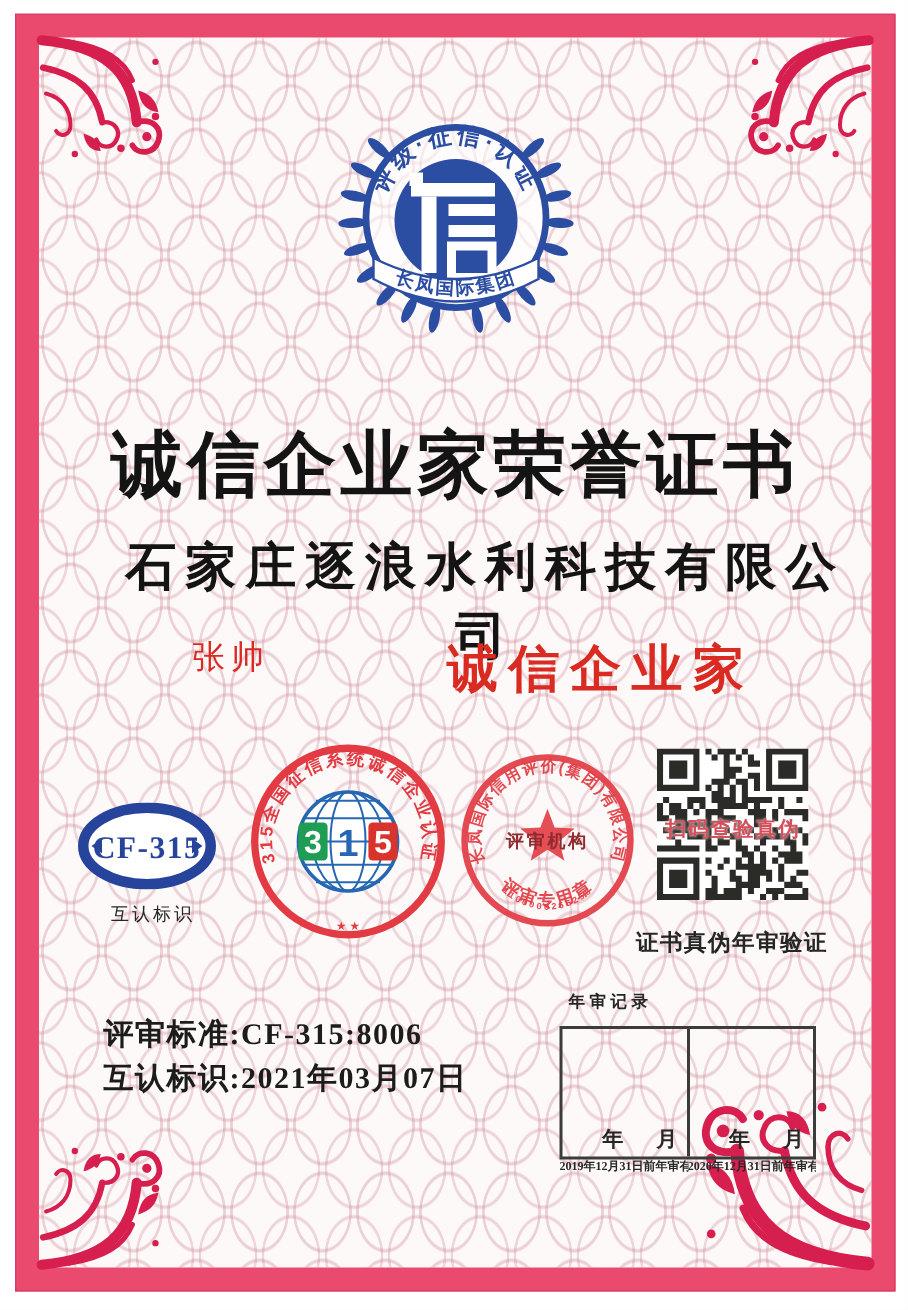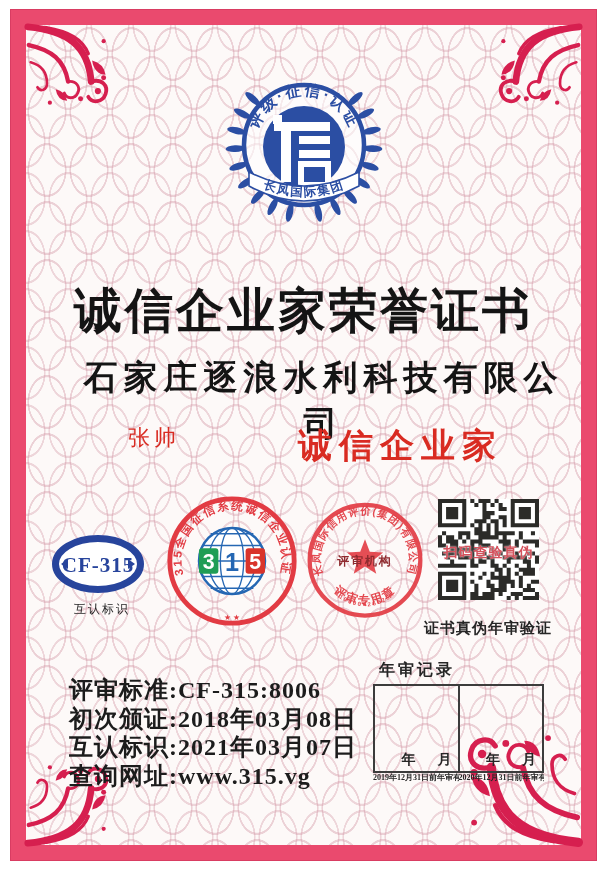--- a/index.html
+++ b/index.html
@@ -61,25 +61,25 @@
     font-size:14px;font-weight:bold;color:#d4515c;letter-spacing:1px;white-space:nowrap;
     text-shadow:0 0 2px #fff;
   }
   .qr-caption{
     position:absolute;left:398px;top:594px;width:130px;text-align:left;
     font-size:15px;font-weight:bold;color:#262626;font-family:"Liberation Serif",serif;letter-spacing:1px;
   }
 
   .details{position:absolute;left:43px;top:651px;}
   .detail-line{
-    font-size:24px;font-weight:bold;color:#1c1c1c;height:28.5px;line-height:28.5px;
+    font-size:20px;font-weight:bold;color:#1c1c1c;height:28.5px;line-height:28.5px;
     font-family:"Liberation Serif",serif;letter-spacing:1px;
   }
 
-  .ar-title{position:absolute;left:353px;top:635px;font-size:16px;font-weight:bold;color:#262626;
+  .ar-title{position:absolute;left:353px;top:635px;font-size:11px;font-weight:bold;color:#262626;
     font-family:"Liberation Serif",serif;letter-spacing:3px;}
   .ar-table{position:absolute;left:347px;top:659px;width:167px;height:85px;
     border:2px solid #3c3c3c;display:flex;background:transparent;}
   .ar-cell{position:relative;flex:1;}
   .ar-cell + .ar-cell{border-left:2px solid #3c3c3c;}
   .ym{position:absolute;right:6px;bottom:2px;display:flex;gap:22px;
     font-size:14px;font-weight:bold;color:#262626;font-family:"Liberation Serif",serif;}
   .ar-notes{position:absolute;left:347px;top:747px;width:171px;display:flex;}
   .ar-note{flex:1;text-align:center;font-size:8px;font-weight:bold;color:#262626;
     font-family:"Liberation Serif",serif;white-space:nowrap;overflow:hidden;}
@@ -226,23 +226,21 @@
     <div class="qr-wrap">
       <svg id="qr-svg" width="101" height="101" viewBox="0 0 100 100">
           <path d="M0,0h4v4h-4zM4,0h4v4h-4zM8,0h4v4h-4zM12,0h4v4h-4zM16,0h4v4h-4zM20,0h4v4h-4zM24,0h4v4h-4zM32,0h4v4h-4zM40,0h4v4h-4zM44,0h4v4h-4zM48,0h4v4h-4zM56,0h4v4h-4zM72,0h4v4h-4zM76,0h4v4h-4zM80,0h4v4h-4zM84,0h4v4h-4zM88,0h4v4h-4zM92,0h4v4h-4zM96,0h4v4h-4zM0,4h4v4h-4zM24,4h4v4h-4zM36,4h4v4h-4zM44,4h4v4h-4zM52,4h4v4h-4zM60,4h4v4h-4zM72,4h4v4h-4zM96,4h4v4h-4zM0,8h4v4h-4zM8,8h4v4h-4zM12,8h4v4h-4zM16,8h4v4h-4zM24,8h4v4h-4zM44,8h4v4h-4zM60,8h4v4h-4zM64,8h4v4h-4zM72,8h4v4h-4zM80,8h4v4h-4zM84,8h4v4h-4zM88,8h4v4h-4zM96,8h4v4h-4zM0,12h4v4h-4zM8,12h4v4h-4zM12,12h4v4h-4zM16,12h4v4h-4zM24,12h4v4h-4zM44,12h4v4h-4zM48,12h4v4h-4zM52,12h4v4h-4zM72,12h4v4h-4zM80,12h4v4h-4zM84,12h4v4h-4zM88,12h4v4h-4zM96,12h4v4h-4zM0,16h4v4h-4zM8,16h4v4h-4zM12,16h4v4h-4zM16,16h4v4h-4zM24,16h4v4h-4zM44,16h4v4h-4zM48,16h4v4h-4zM60,16h4v4h-4zM64,16h4v4h-4zM72,16h4v4h-4zM80,16h4v4h-4zM84,16h4v4h-4zM88,16h4v4h-4zM96,16h4v4h-4zM0,20h4v4h-4zM24,20h4v4h-4zM36,20h4v4h-4zM40,20h4v4h-4zM44,20h4v4h-4zM52,20h4v4h-4zM56,20h4v4h-4zM64,20h4v4h-4zM72,20h4v4h-4zM96,20h4v4h-4zM0,24h4v4h-4zM4,24h4v4h-4zM8,24h4v4h-4zM12,24h4v4h-4zM16,24h4v4h-4zM20,24h4v4h-4zM24,24h4v4h-4zM32,24h4v4h-4zM40,24h4v4h-4zM48,24h4v4h-4zM56,24h4v4h-4zM64,24h4v4h-4zM72,24h4v4h-4zM76,24h4v4h-4zM80,24h4v4h-4zM84,24h4v4h-4zM88,24h4v4h-4zM92,24h4v4h-4zM96,24h4v4h-4zM36,28h4v4h-4zM40,28h4v4h-4zM48,28h4v4h-4zM56,28h4v4h-4zM4,32h4v4h-4zM20,32h4v4h-4zM24,32h4v4h-4zM28,32h4v4h-4zM36,32h4v4h-4zM40,32h4v4h-4zM44,32h4v4h-4zM48,32h4v4h-4zM56,32h4v4h-4zM60,32h4v4h-4zM64,32h4v4h-4zM68,32h4v4h-4zM72,32h4v4h-4zM80,32h4v4h-4zM92,32h4v4h-4zM0,36h4v4h-4zM8,36h4v4h-4zM12,36h4v4h-4zM20,36h4v4h-4zM28,36h4v4h-4zM40,36h4v4h-4zM44,36h4v4h-4zM48,36h4v4h-4zM52,36h4v4h-4zM56,36h4v4h-4zM64,36h4v4h-4zM80,36h4v4h-4zM0,40h4v4h-4zM8,40h4v4h-4zM12,40h4v4h-4zM16,40h4v4h-4zM24,40h4v4h-4zM32,40h4v4h-4zM36,40h4v4h-4zM40,40h4v4h-4zM60,40h4v4h-4zM64,40h4v4h-4zM68,40h4v4h-4zM76,40h4v4h-4zM84,40h4v4h-4zM88,40h4v4h-4zM92,40h4v4h-4zM96,40h4v4h-4zM0,44h4v4h-4zM4,44h4v4h-4zM12,44h4v4h-4zM16,44h4v4h-4zM32,44h4v4h-4zM40,44h4v4h-4zM44,44h4v4h-4zM48,44h4v4h-4zM64,44h4v4h-4zM68,44h4v4h-4zM76,44h4v4h-4zM96,44h4v4h-4zM12,48h4v4h-4zM16,48h4v4h-4zM20,48h4v4h-4zM24,48h4v4h-4zM28,48h4v4h-4zM32,48h4v4h-4zM36,48h4v4h-4zM52,48h4v4h-4zM64,48h4v4h-4zM68,48h4v4h-4zM4,52h4v4h-4zM8,52h4v4h-4zM12,52h4v4h-4zM16,52h4v4h-4zM20,52h4v4h-4zM32,52h4v4h-4zM44,52h4v4h-4zM56,52h4v4h-4zM60,52h4v4h-4zM76,52h4v4h-4zM88,52h4v4h-4zM92,52h4v4h-4zM8,56h4v4h-4zM20,56h4v4h-4zM24,56h4v4h-4zM28,56h4v4h-4zM32,56h4v4h-4zM40,56h4v4h-4zM48,56h4v4h-4zM52,56h4v4h-4zM64,56h4v4h-4zM68,56h4v4h-4zM72,56h4v4h-4zM76,56h4v4h-4zM80,56h4v4h-4zM84,56h4v4h-4zM96,56h4v4h-4zM12,60h4v4h-4zM32,60h4v4h-4zM40,60h4v4h-4zM44,60h4v4h-4zM52,60h4v4h-4zM68,60h4v4h-4zM84,60h4v4h-4zM88,60h4v4h-4zM96,60h4v4h-4zM0,64h4v4h-4zM4,64h4v4h-4zM8,64h4v4h-4zM12,64h4v4h-4zM16,64h4v4h-4zM20,64h4v4h-4zM24,64h4v4h-4zM32,64h4v4h-4zM36,64h4v4h-4zM52,64h4v4h-4zM56,64h4v4h-4zM64,64h4v4h-4zM76,64h4v4h-4zM88,64h4v4h-4zM56,68h4v4h-4zM60,68h4v4h-4zM68,68h4v4h-4zM80,68h4v4h-4zM84,68h4v4h-4zM88,68h4v4h-4zM92,68h4v4h-4zM0,72h4v4h-4zM4,72h4v4h-4zM8,72h4v4h-4zM12,72h4v4h-4zM16,72h4v4h-4zM20,72h4v4h-4zM24,72h4v4h-4zM32,72h4v4h-4zM44,72h4v4h-4zM52,72h4v4h-4zM60,72h4v4h-4zM68,72h4v4h-4zM76,72h4v4h-4zM84,72h4v4h-4zM88,72h4v4h-4zM92,72h4v4h-4zM0,76h4v4h-4zM24,76h4v4h-4zM40,76h4v4h-4zM52,76h4v4h-4zM56,76h4v4h-4zM60,76h4v4h-4zM64,76h4v4h-4zM68,76h4v4h-4zM80,76h4v4h-4zM0,80h4v4h-4zM8,80h4v4h-4zM12,80h4v4h-4zM16,80h4v4h-4zM24,80h4v4h-4zM32,80h4v4h-4zM48,80h4v4h-4zM60,80h4v4h-4zM64,80h4v4h-4zM68,80h4v4h-4zM72,80h4v4h-4zM80,80h4v4h-4zM92,80h4v4h-4zM96,80h4v4h-4zM0,84h4v4h-4zM8,84h4v4h-4zM12,84h4v4h-4zM16,84h4v4h-4zM24,84h4v4h-4zM36,84h4v4h-4zM48,84h4v4h-4zM52,84h4v4h-4zM60,84h4v4h-4zM64,84h4v4h-4zM72,84h4v4h-4zM80,84h4v4h-4zM88,84h4v4h-4zM0,88h4v4h-4zM8,88h4v4h-4zM12,88h4v4h-4zM16,88h4v4h-4zM24,88h4v4h-4zM36,88h4v4h-4zM52,88h4v4h-4zM56,88h4v4h-4zM60,88h4v4h-4zM64,88h4v4h-4zM84,88h4v4h-4zM88,88h4v4h-4zM92,88h4v4h-4zM0,92h4v4h-4zM24,92h4v4h-4zM32,92h4v4h-4zM36,92h4v4h-4zM44,92h4v4h-4zM48,92h4v4h-4zM52,92h4v4h-4zM60,92h4v4h-4zM72,92h4v4h-4zM76,92h4v4h-4zM80,92h4v4h-4zM96,92h4v4h-4zM0,96h4v4h-4zM4,96h4v4h-4zM8,96h4v4h-4zM12,96h4v4h-4zM16,96h4v4h-4zM20,96h4v4h-4zM24,96h4v4h-4zM32,96h4v4h-4zM36,96h4v4h-4zM40,96h4v4h-4zM44,96h4v4h-4zM48,96h4v4h-4zM52,96h4v4h-4zM68,96h4v4h-4zM76,96h4v4h-4zM84,96h4v4h-4zM88,96h4v4h-4zM92,96h4v4h-4zM96,96h4v4h-4z" fill="#2b2b28"></path>
         </svg>
       <div class="qr-overlay">扫码查验真伪</div>
     </div>
     <div class="qr-caption">证书真伪年审验证</div>
 
     <div class="details">
       <div class="detail-line">评审标准:CF-315:8006</div>
-      <div class="detail-line">初次颁证:2018年03月08日</div>
       <div class="detail-line">互认标识:2021年03月07日</div>
-      <div class="detail-line">查询网址:www.315.vg</div>
     </div>
 
     <div class="ar-title">年审记录</div>
     <div class="ar-table">
       <div class="ar-cell">
         <div class="ym">
           <span>年</span>
           <span>月</span>
         </div>
       </div>

